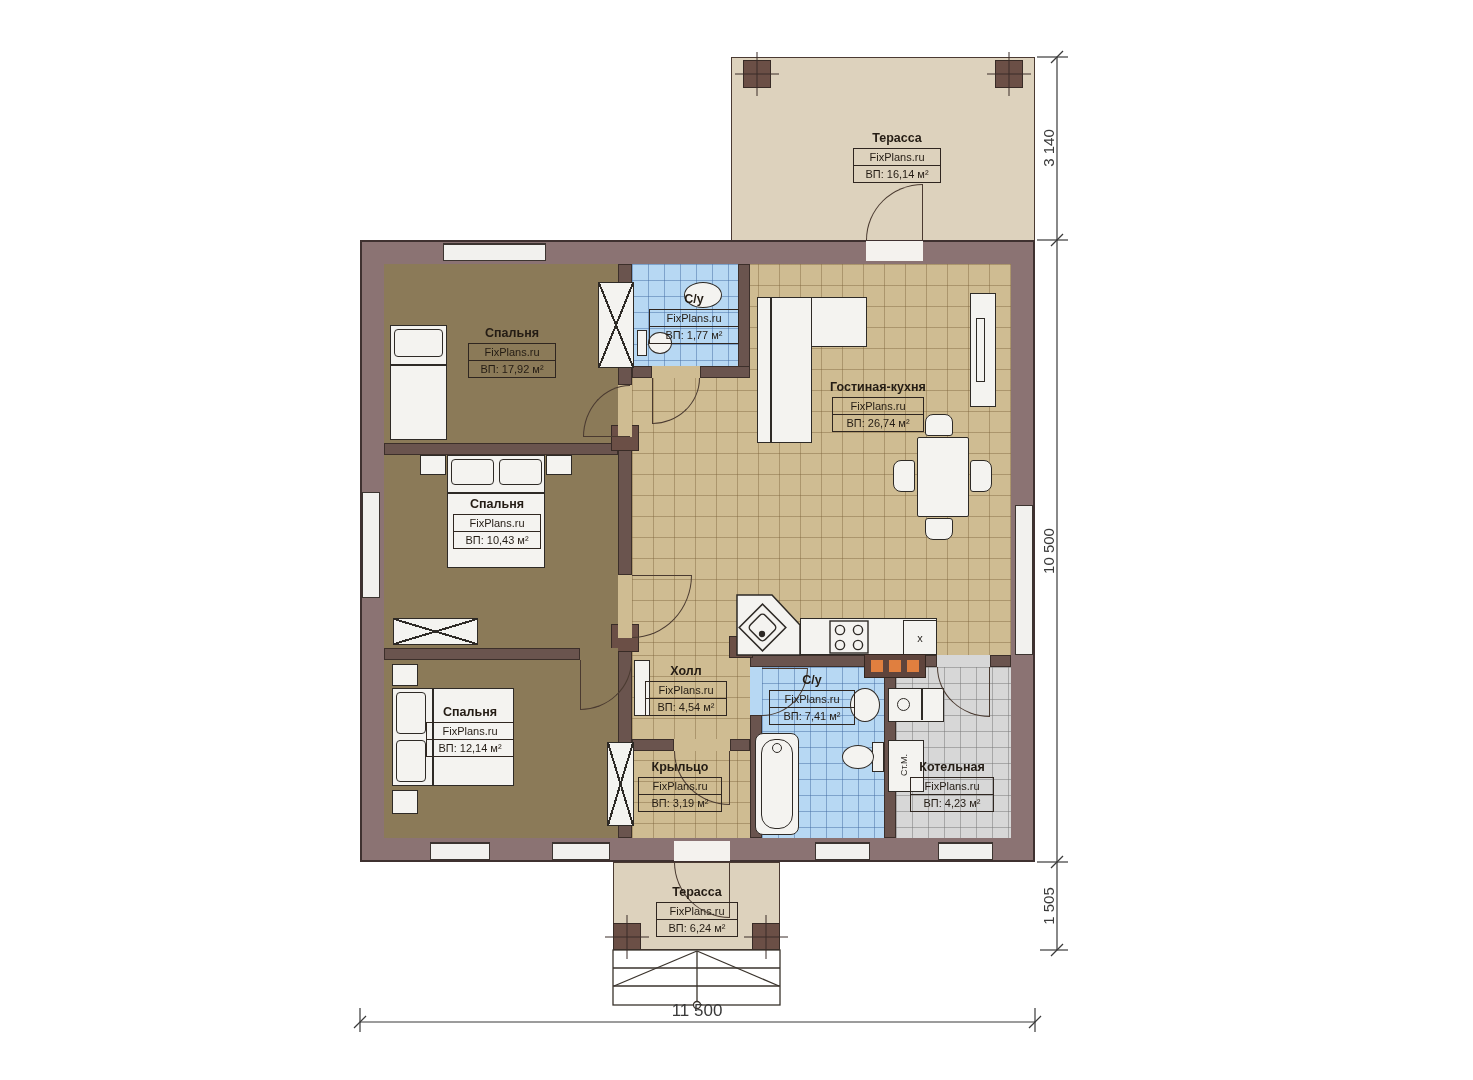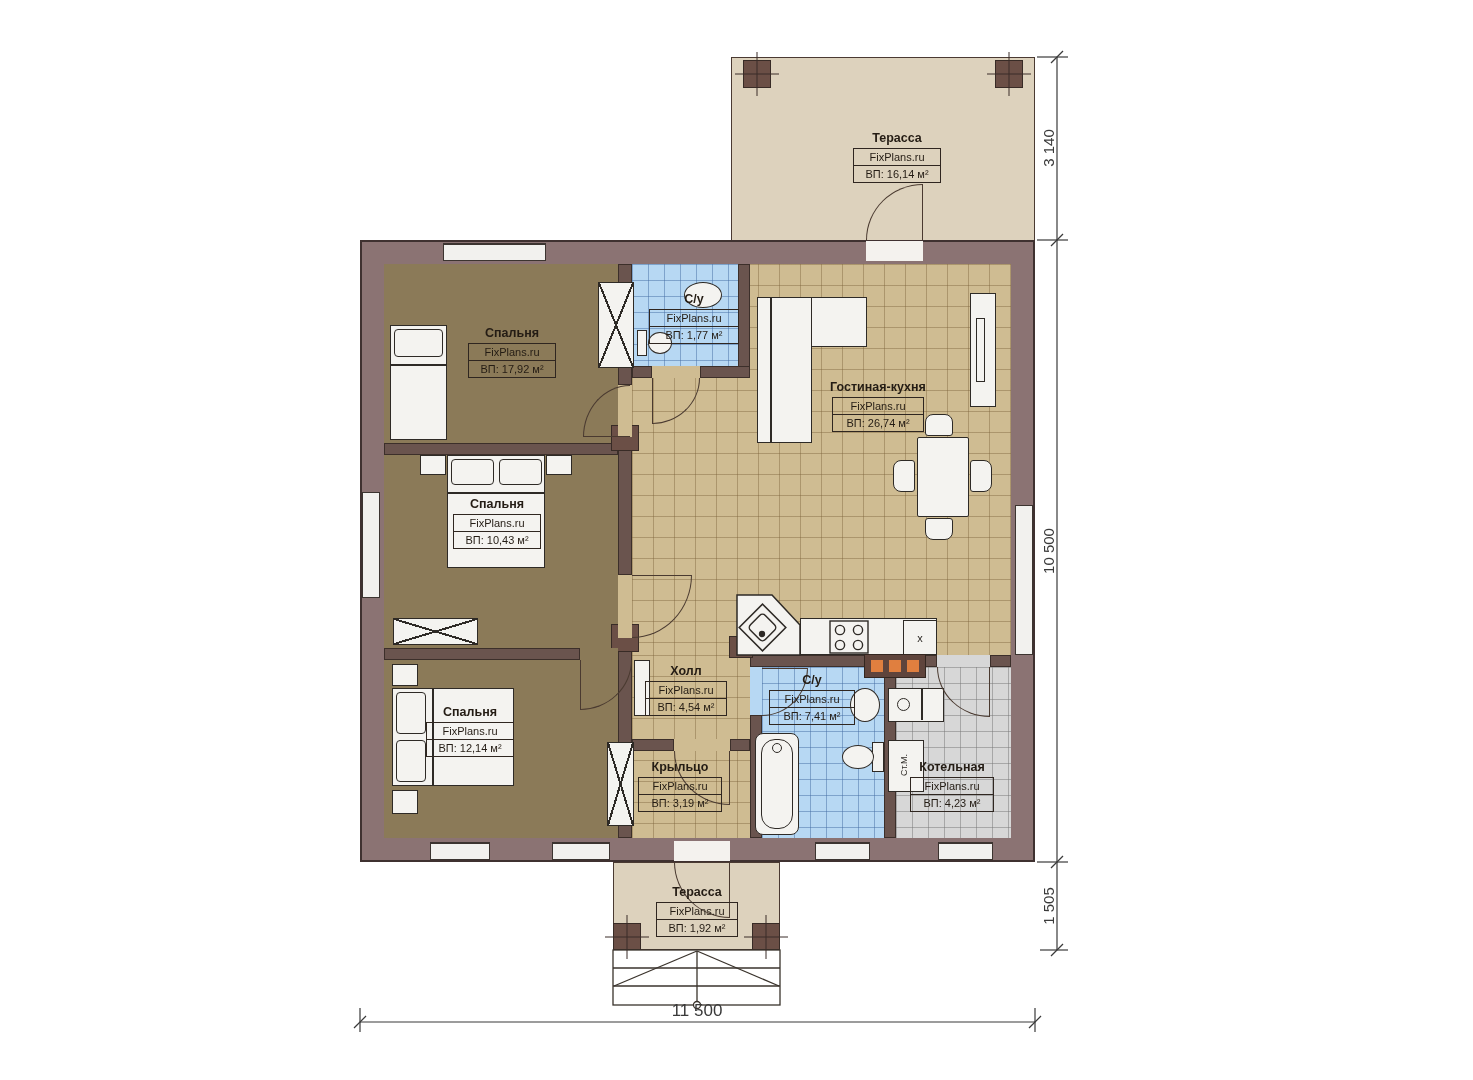--- a/index.html
+++ b/index.html
@@ -243,21 +243,21 @@
     <div class="rname">Котельная</div>
     <div class="rbox" style="width:84px;">
       <div class="rrow">FixPlans.ru</div>
       <div class="rrow">ВП: 4,23 м²</div>
     </div>
   </div>
   <div class="rlabel" style="left:697px;top:885px;width:100px;">
     <div class="rname">Терасса</div>
     <div class="rbox" style="width:82px;">
       <div class="rrow">FixPlans.ru</div>
-      <div class="rrow">ВП: 1,92 м²</div>
+      <div class="rrow">ВП: 6,24 м²</div>
     </div>
   </div>
 
   <svg width="1473" height="1080" style="position:absolute;left:0;top:0;pointer-events:none;" xmlns="http://www.w3.org/2000/svg">
     <g stroke="#3a3a3a" stroke-width="1.2" fill="none">
 
       <line x1="1037" y1="57" x2="1068" y2="57"></line>
       <line x1="1037" y1="240" x2="1068" y2="240"></line>
       <line x1="1037" y1="862" x2="1068" y2="862"></line>
       <line x1="1040" y1="950" x2="1068" y2="950"></line>

